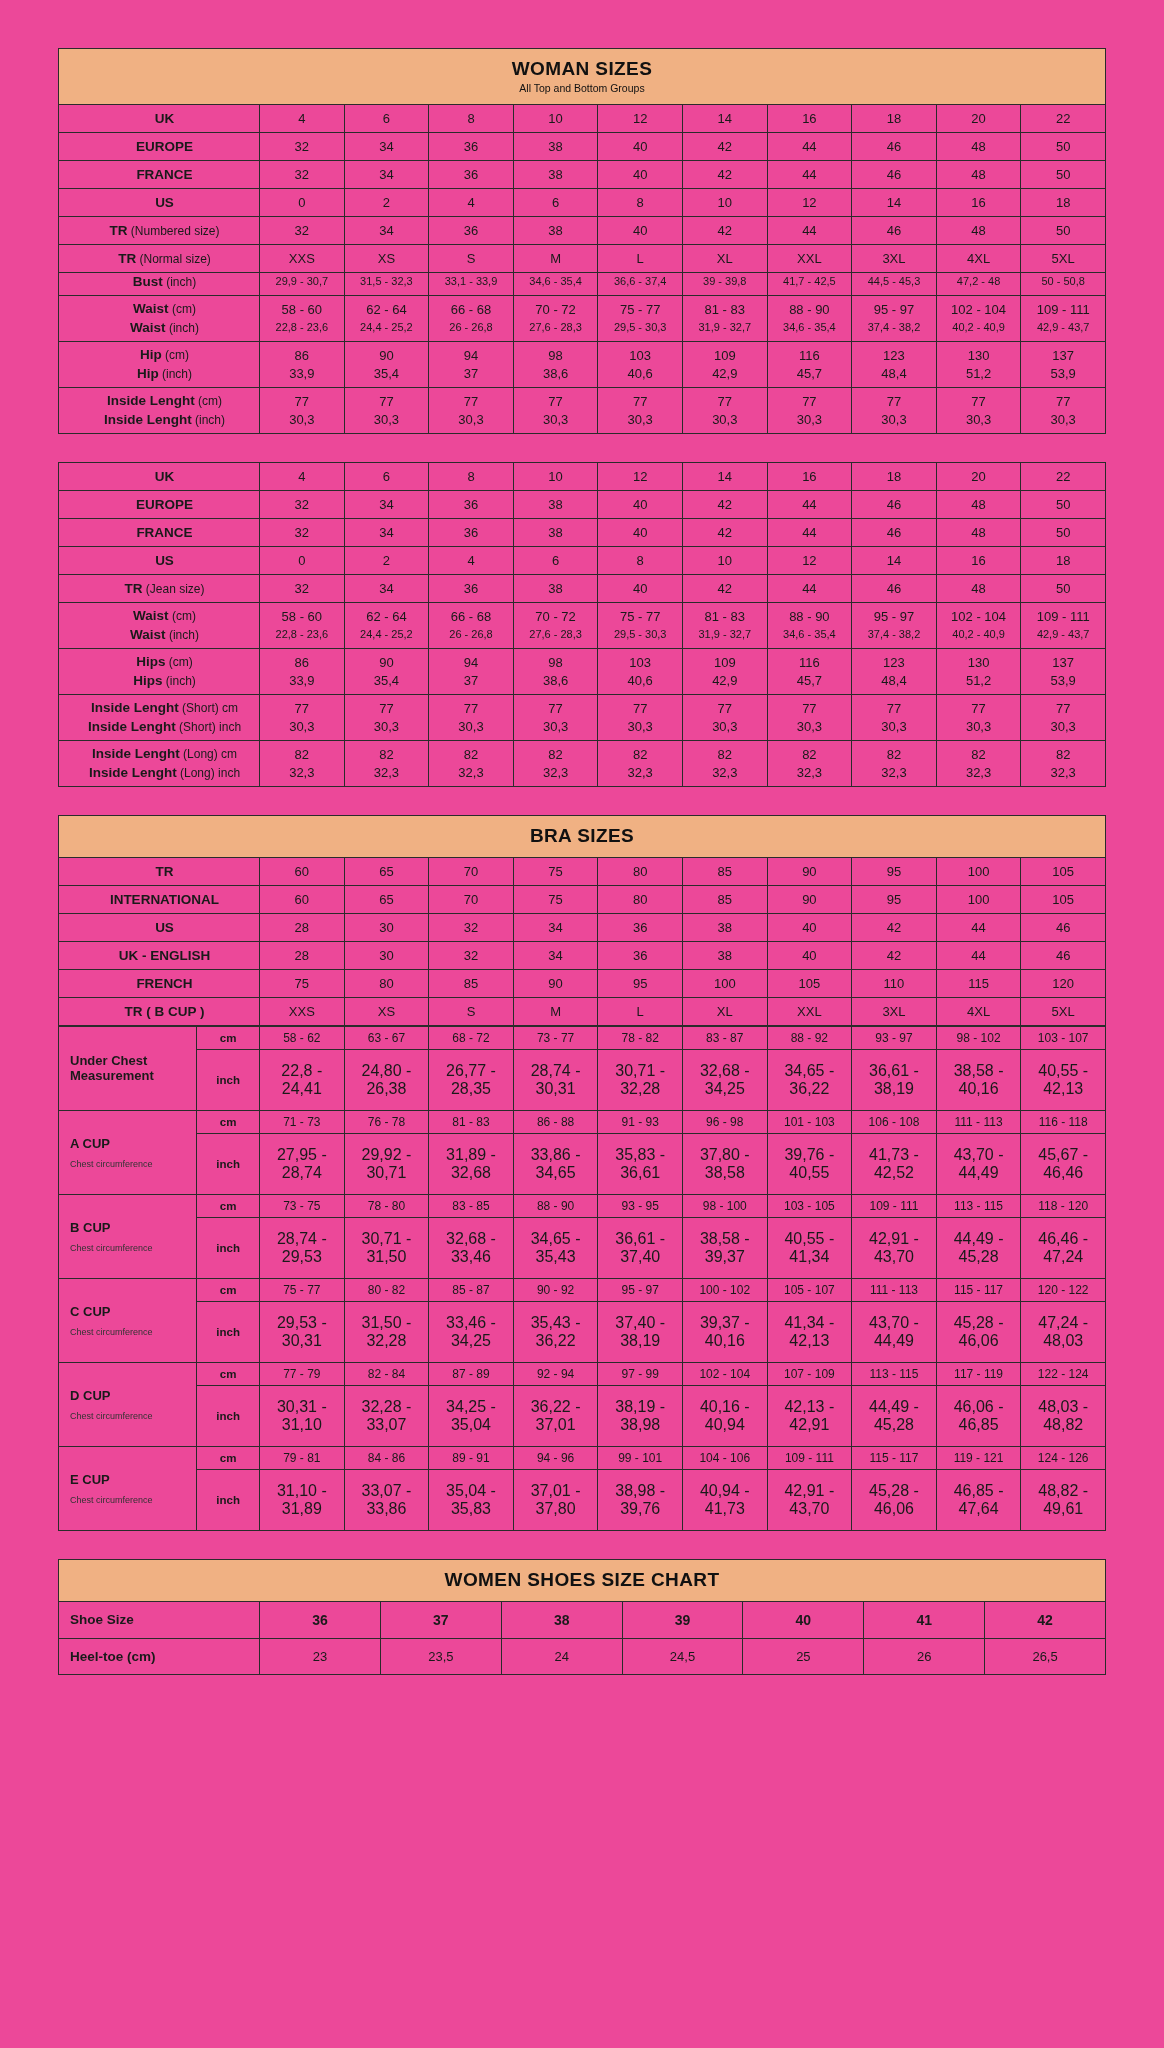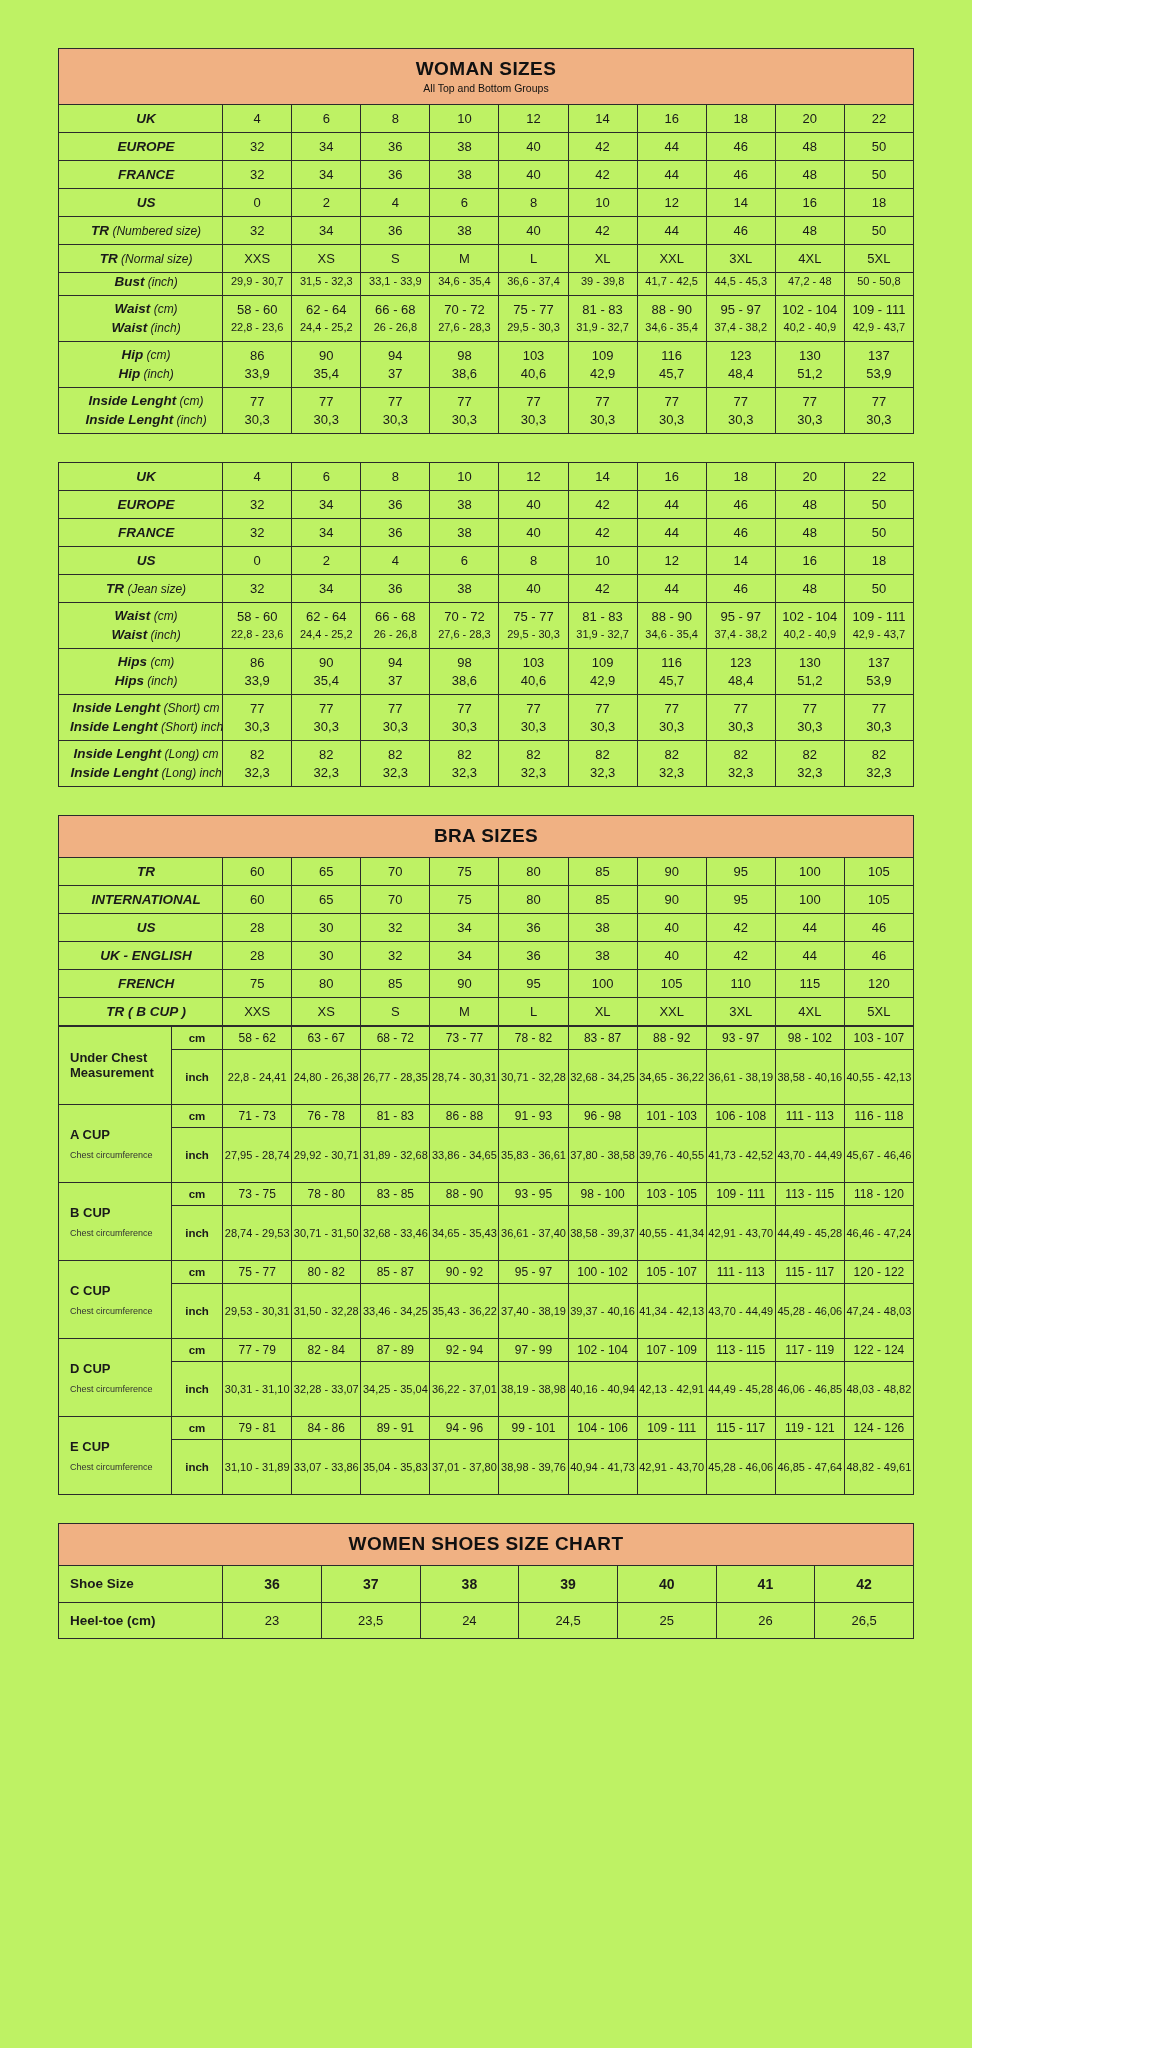--- a/index.html
+++ b/index.html
@@ -7,25 +7,25 @@
     padding: 0;
     background: #ffffff;
   }
   body {
     width: 1164px;
     font-family: "Liberation Sans", sans-serif;
     color: #1a1a1a;
     -webkit-font-smoothing: antialiased;
   }
   .page {
-    width: 972px;
+    width: 1164px;
     min-height: 2048px;
     box-sizing: border-box;
     padding: 48px 58px 40px 58px;
-    background: #bef264;
+    background: #ec4899;
   }
   .chart-block {
     margin-bottom: 28px;
   }
   table.size-table {
     width: 100%;
     border-collapse: collapse;
     table-layout: fixed;
     border: 1px solid #2b2b2b;
   }
@@ -53,21 +53,20 @@
     font-weight: normal;
     color: #111;
     margin-top: 2px;
   }
   .rh {
     text-align: center;
     padding: 6px 0 6px 11px !important;
     font-size: 13.5px;
     font-weight: bold;
     white-space: nowrap;
-    font-style: italic;
   }
   .rh .unit {
     font-weight: normal;
     font-size: 12px;
   }
   .cell {
     font-size: 13px;
     padding: 6px 2px !important;
   }
   .cell-sm {
@@ -115,22 +114,22 @@
   .unit-cell {
     font-size: 11.5px;
     font-weight: bold;
     padding: 4px 2px !important;
   }
   .bra-val {
     font-size: 12px;
     padding: 4px 1px !important;
   }
   .bra-val-sm {
-    font-size: 11px;
-    padding: 21px 1px !important;
+    font-size: 16px;
+    padding: 12px 1px !important;
   }
   .shoe-h {
     font-size: 14px;
     font-weight: bold;
     padding: 10px 2px !important;
   }
   .shoe-rh {
     text-align: left !important;
     padding: 10px 0 10px 11px !important;
     font-size: 13.5px;

